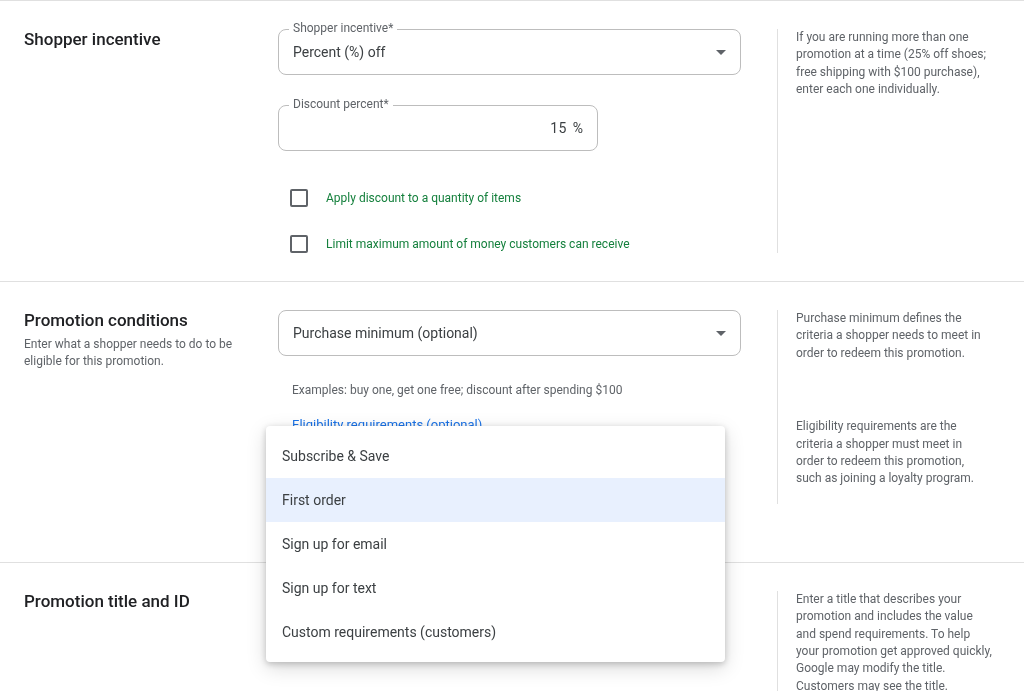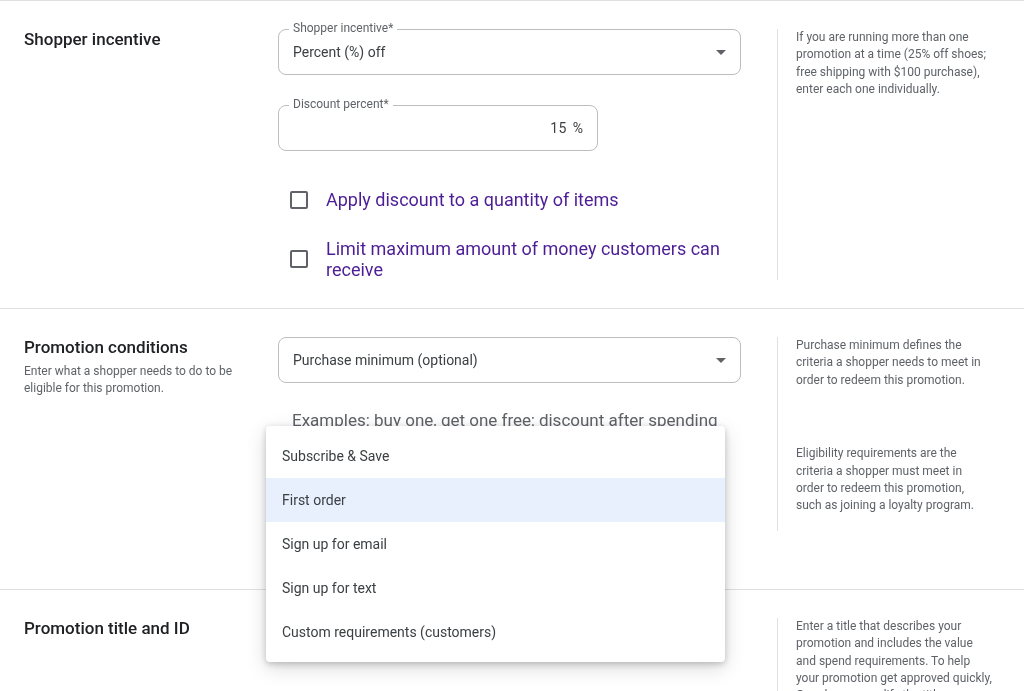--- a/index.html
+++ b/index.html
@@ -100,25 +100,25 @@
     padding-left: 12px;
   }
   .chk {
     width: 18px;
     height: 18px;
     border: 2px solid #5f6368;
     border-radius: 2px;
     flex-shrink: 0;
   }
   .chk-label {
-    font-size: 18px;
-    color: #4c1d95;
+    font-size: 12px;
+    color: #15803d;
   }
   .hint {
-    font-size: 17px;
+    font-size: 12px;
     color: #5f6368;
     margin-top: -20px;
     margin-bottom: 20px;
     padding-left: 14px;
   }
   .link-cut {
     font-size: 13px;
     color: #1a73e8;
     padding-left: 14px;
   }

